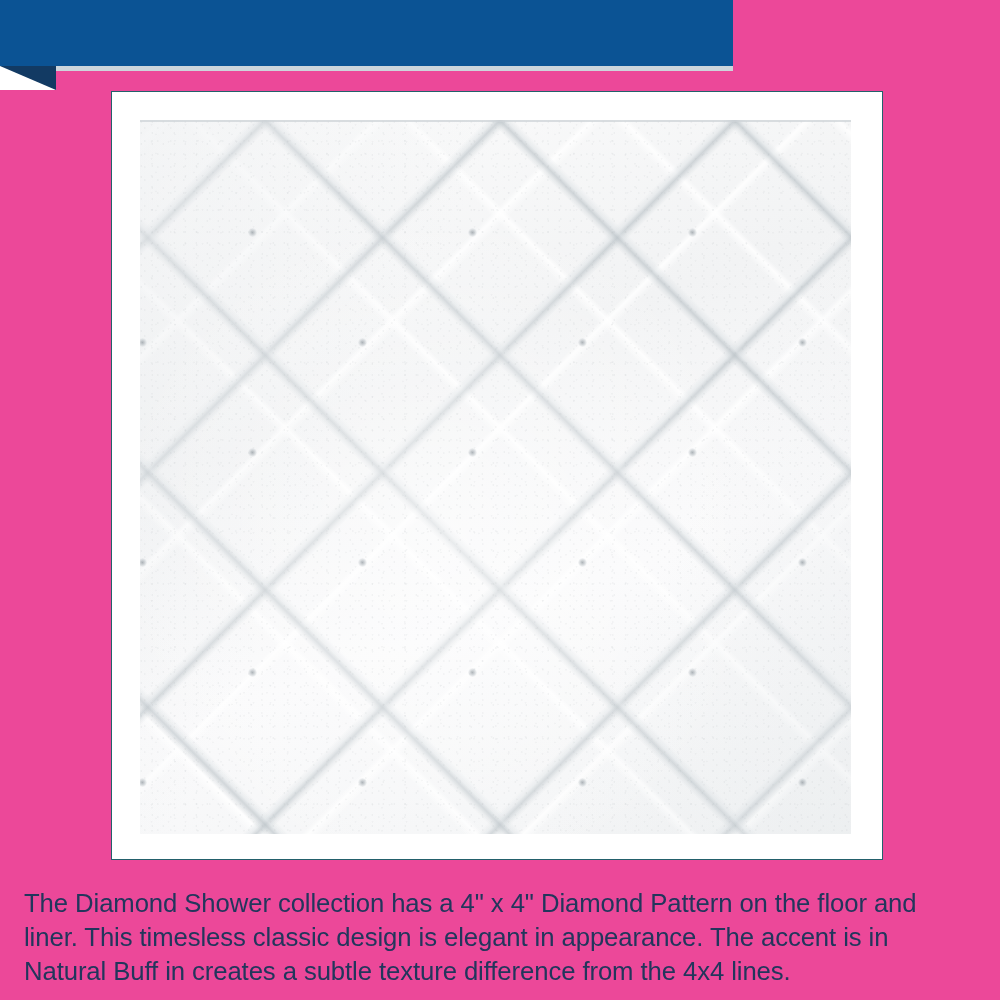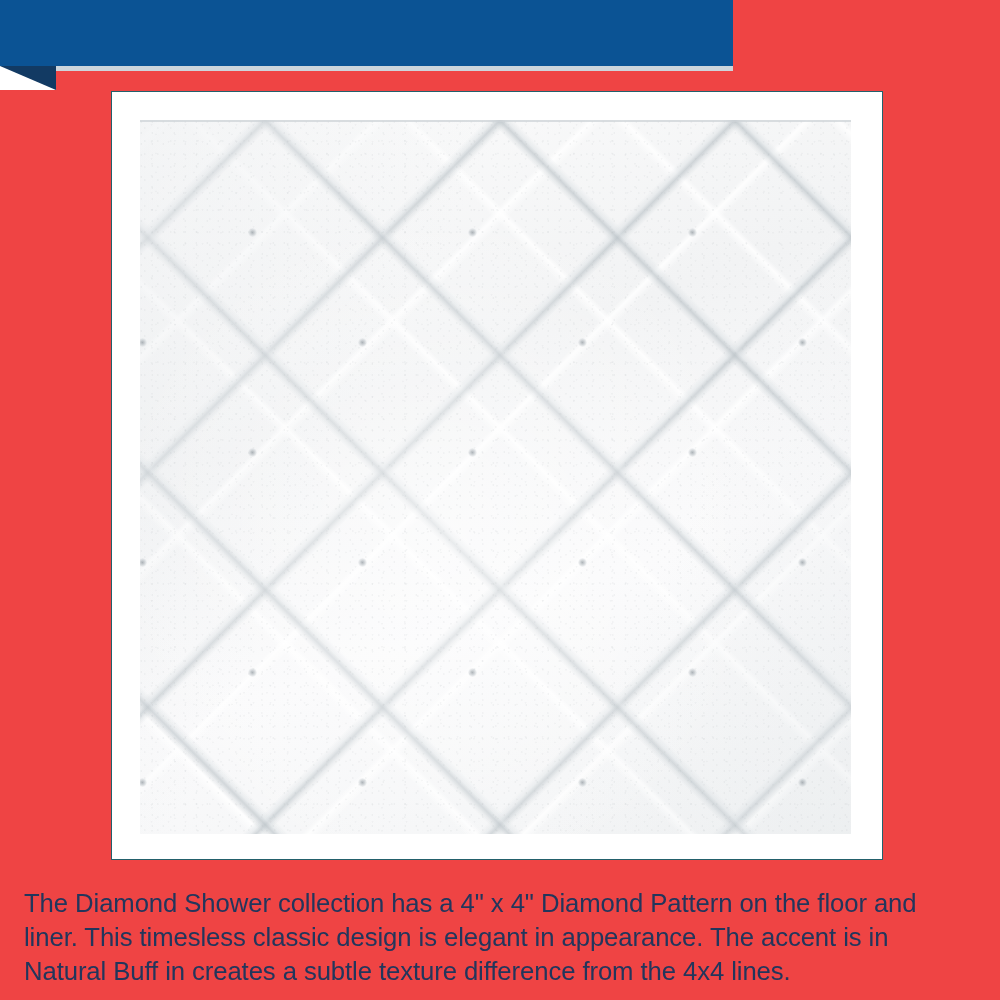--- a/index.html
+++ b/index.html
@@ -10,21 +10,21 @@
     height: 1000px;
     background: #ffffff;
     font-family: "Liberation Sans", sans-serif;
     overflow: hidden;
   }
 
   .page {
     position: relative;
     width: 1000px;
     height: 1000px;
-    background: #ef4444;
+    background: #ec4899;
   }
 
   
   .header-banner {
     position: absolute;
     left: 0;
     top: 0;
     width: 733px;
     height: 66px;
     background: #0B5394;

